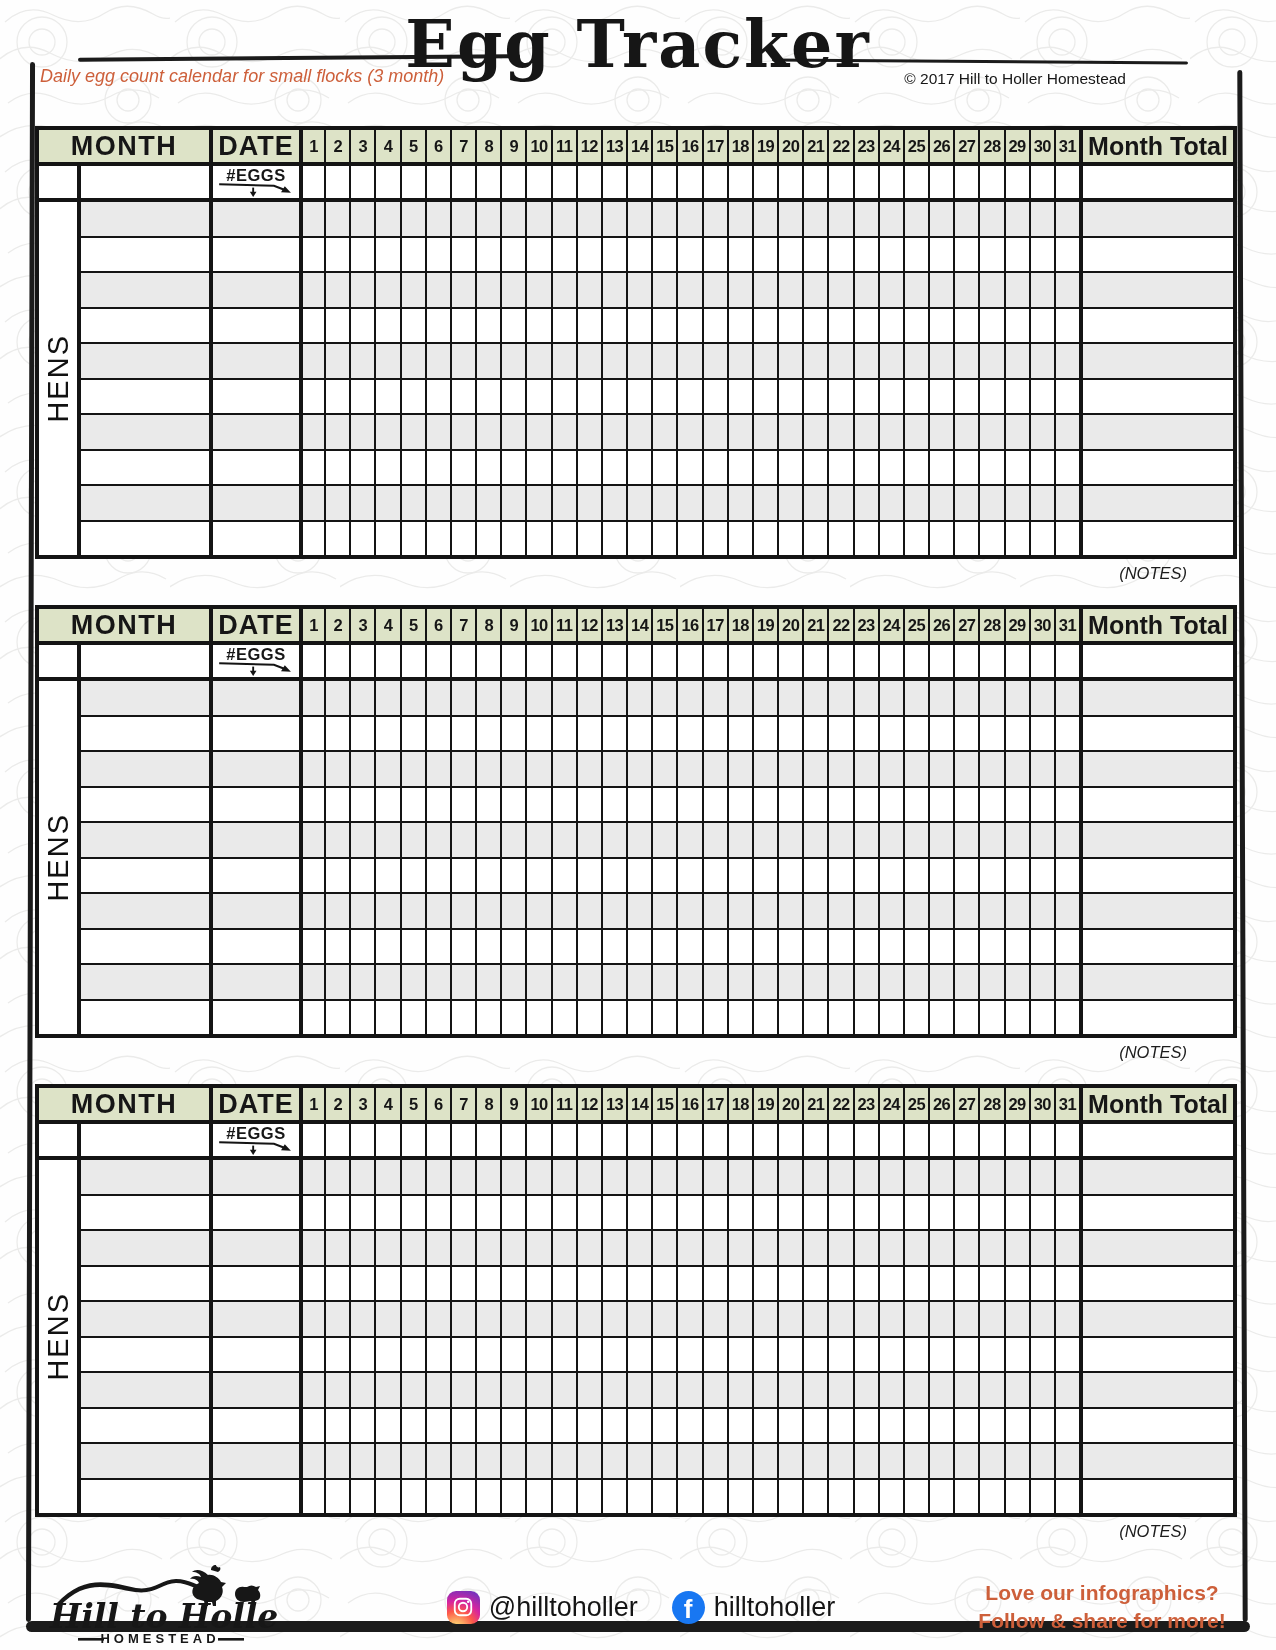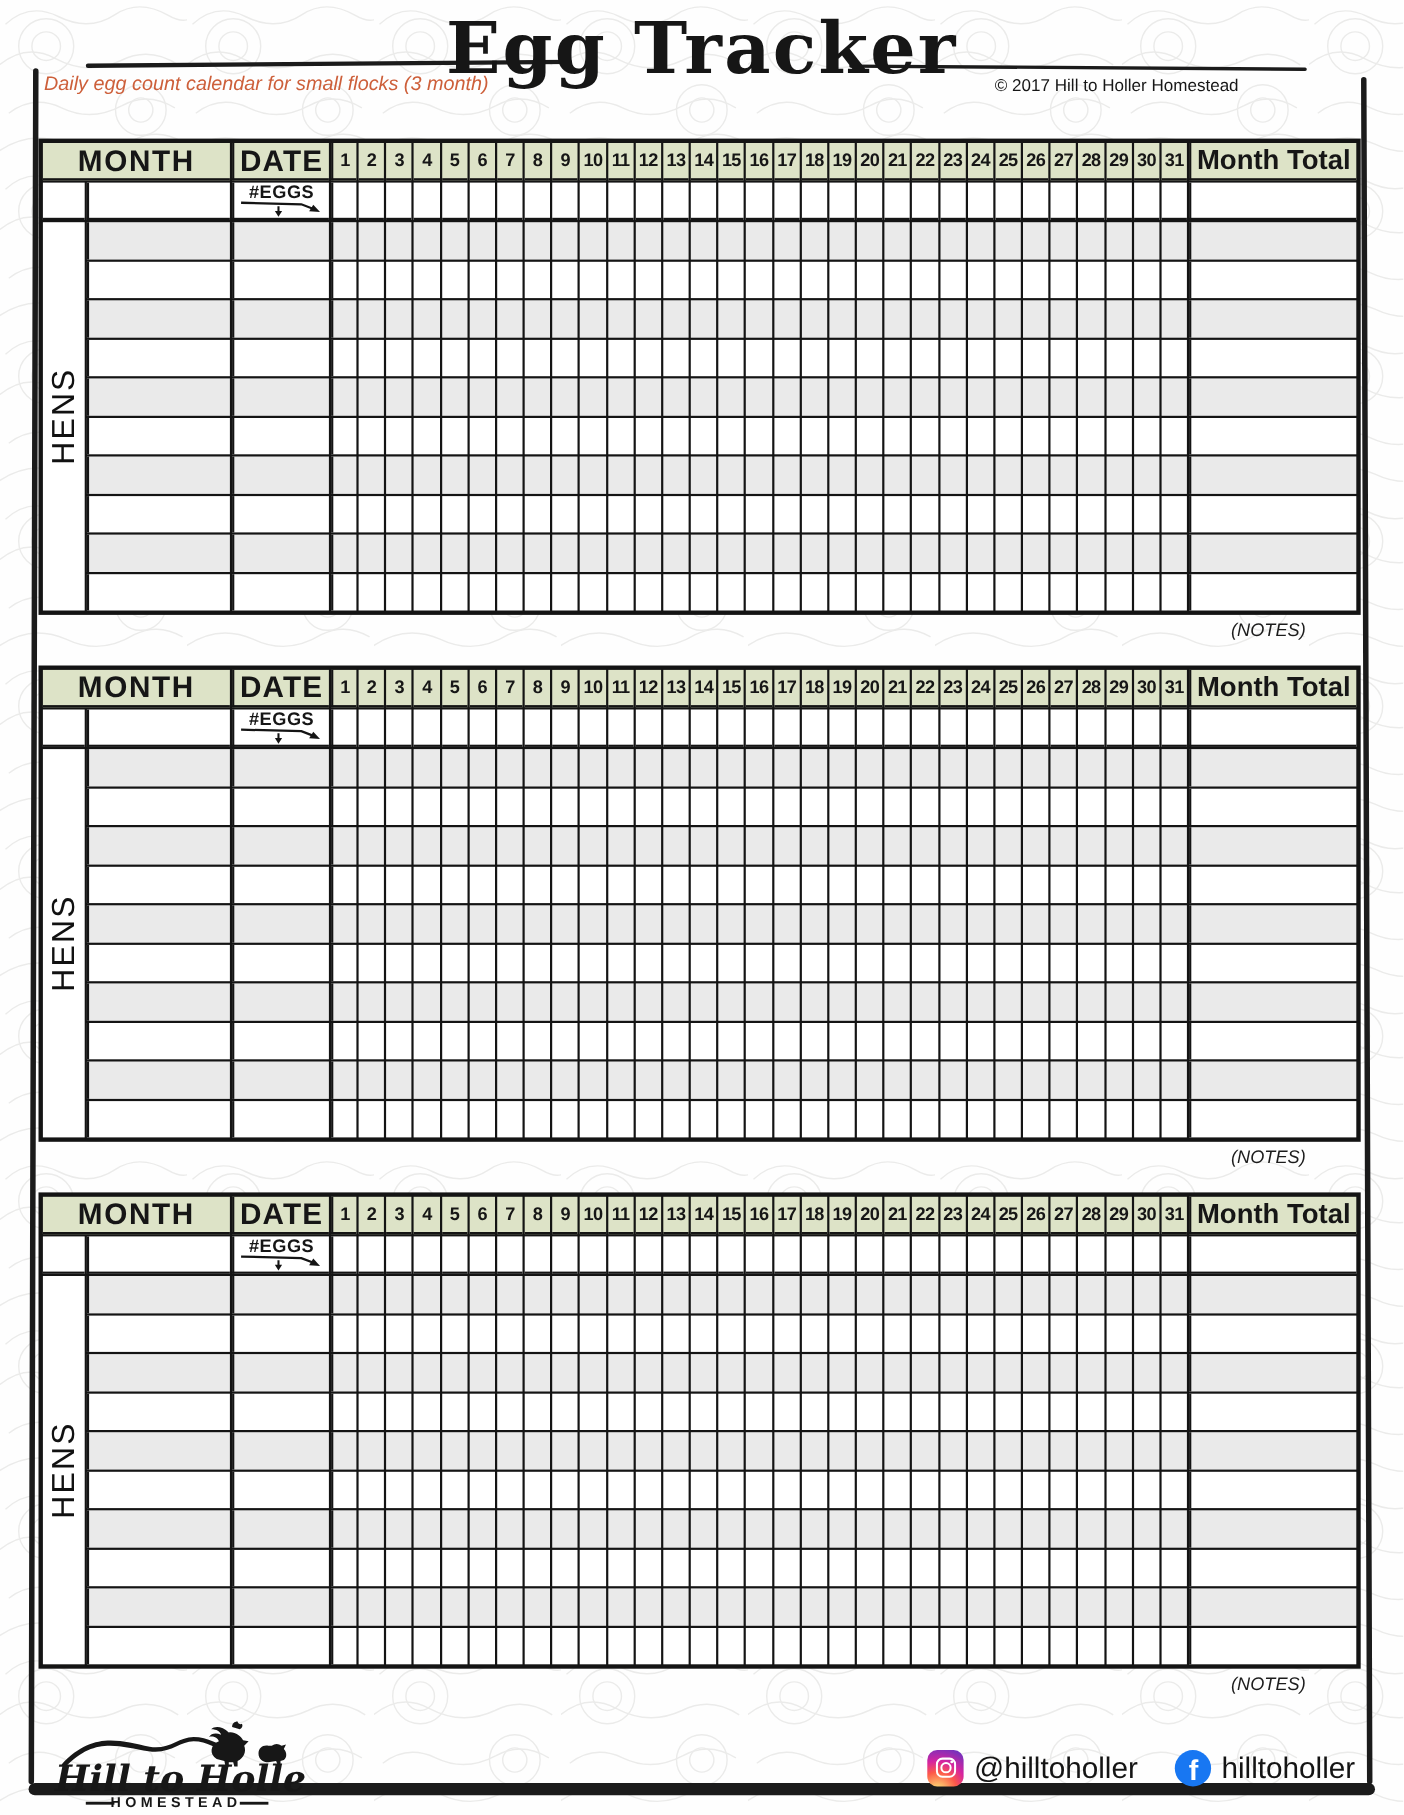--- a/index.html
+++ b/index.html
@@ -1418,15 +1418,19 @@
           <span>@hilltoholler</span>
         </div>
         <div class="social-item">
           <span class="fb-icon">
               <span class="fb-f">f</span>
             </span>
           <span>hilltoholler</span>
         </div>
       </div>
 
+      <div class="cta">
+        <div>Love our infographics?</div>
+        <div>Follow &amp; share for more!</div>
+      </div>
     </div>
   </div>
 </div>
 
 </body></html>

